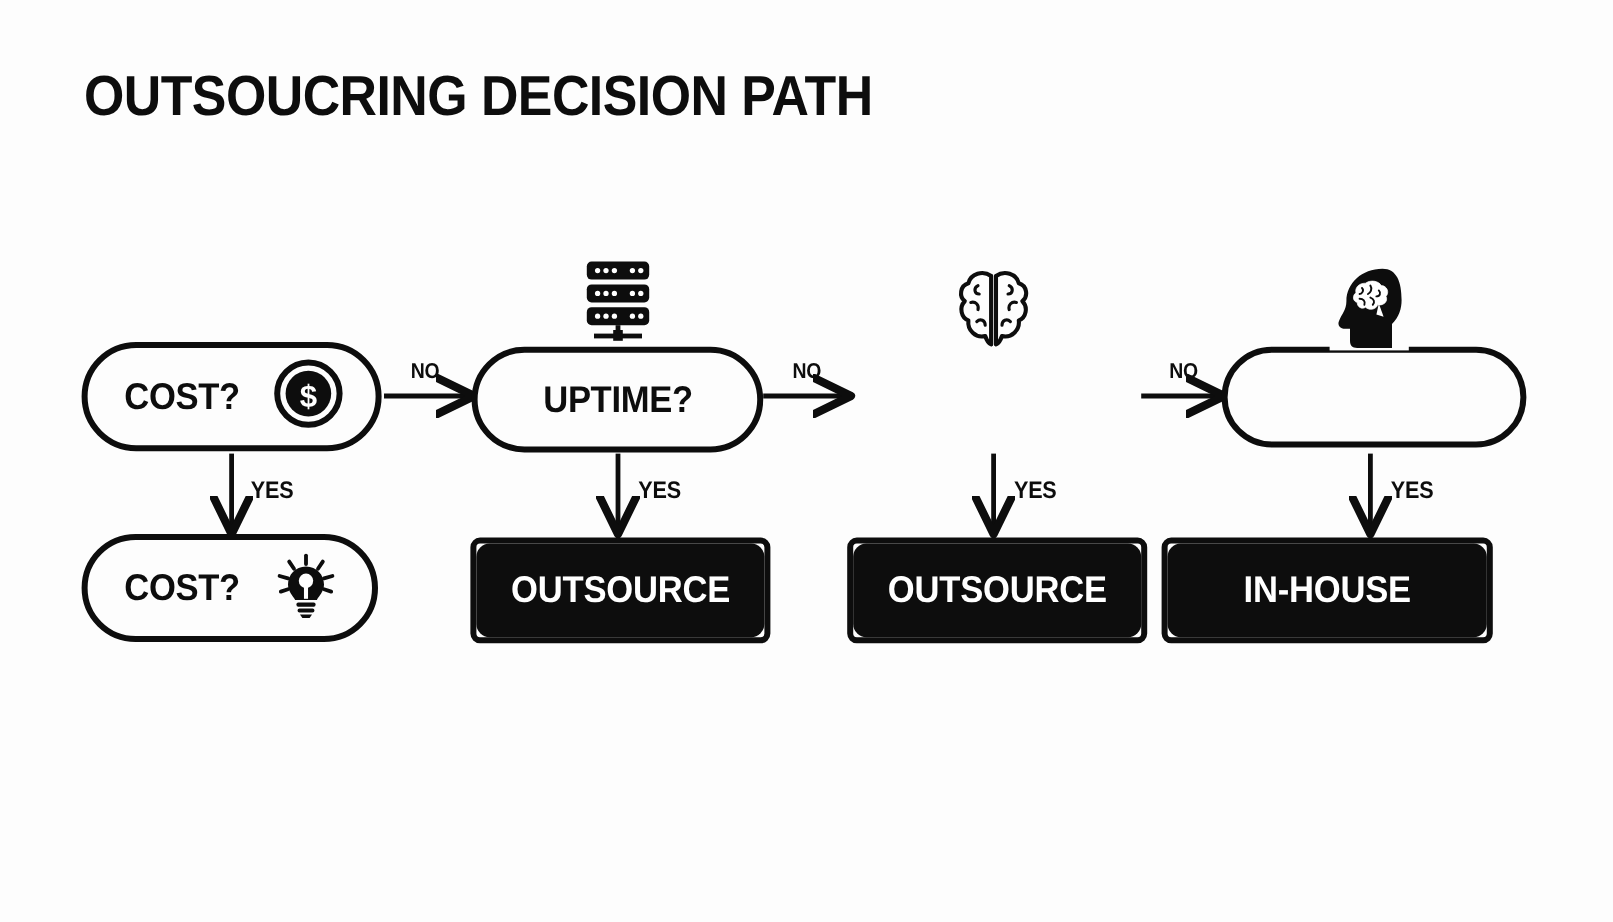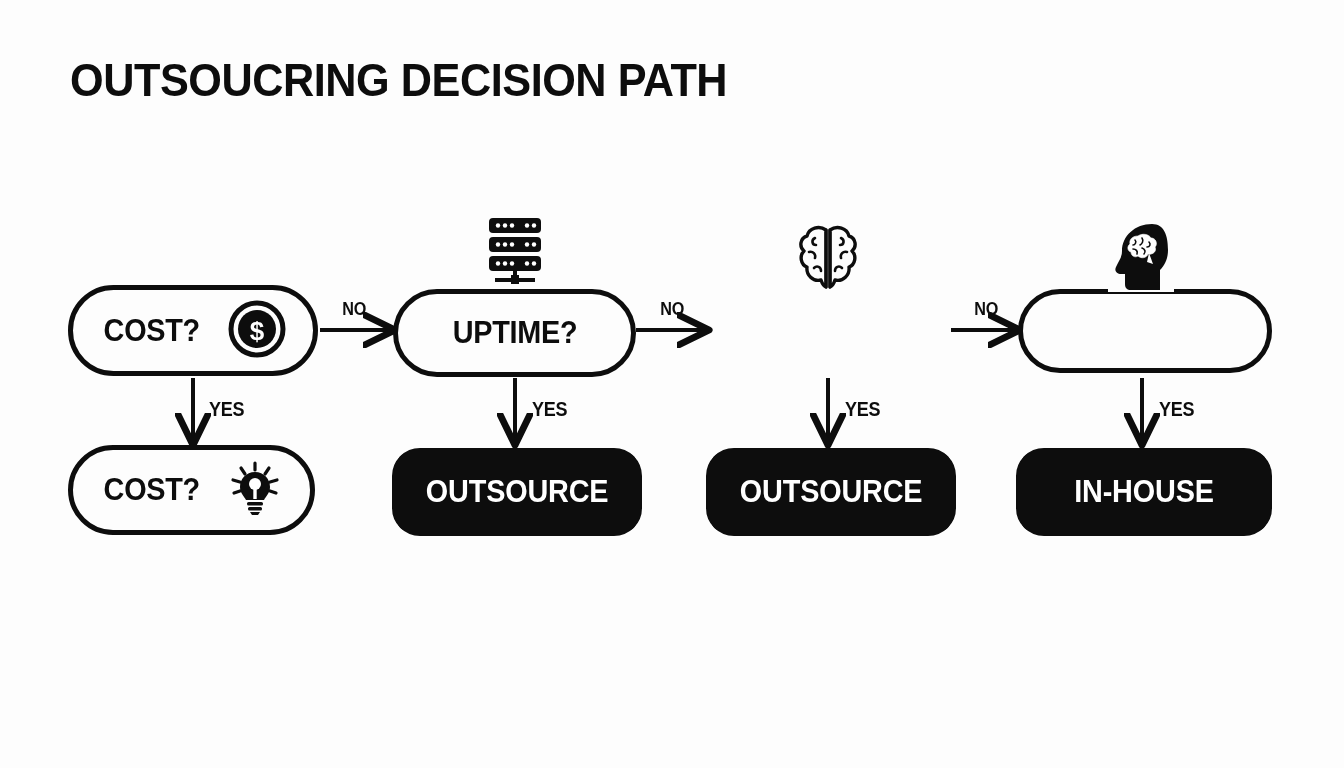--- a/index.html
+++ b/index.html
@@ -51,21 +51,21 @@
     letter-spacing: -0.3px;
     transform: scaleX(0.93);
     white-space: nowrap;
   }
 
   
   .term {
     position: absolute;
     box-sizing: border-box;
     border: 5px solid #0d0d0d;
-    border-radius: 28px;
+    border-radius: 8px;
     background: #fdfdfd;
     padding: 0;
   }
   .term-inner {
     width: 100%;
     height: 100%;
     box-sizing: border-box;
     background: #0d0d0d;
     border-radius: 11px;
     display: flex;
@@ -266,19 +266,19 @@
       <span class="term-label">OUTSOURCE</span>
     </div>
   </div>
 
   <div class="term" style="left:706px; top:448px; width:250px; height:88px;">
     <div class="term-inner">
       <span class="term-label">OUTSOURCE</span>
     </div>
   </div>
 
-  <div class="term" style="left:1016px; top:448px; width:256px; height:88px;text-align:right;">
+  <div class="term" style="left:968px; top:448px; width:276px; height:88px;text-align:right;">
     <div class="term-inner">
       <span class="term-label">IN-HOUSE</span>
     </div>
   </div>
 
 </div>
 
 </body></html>

